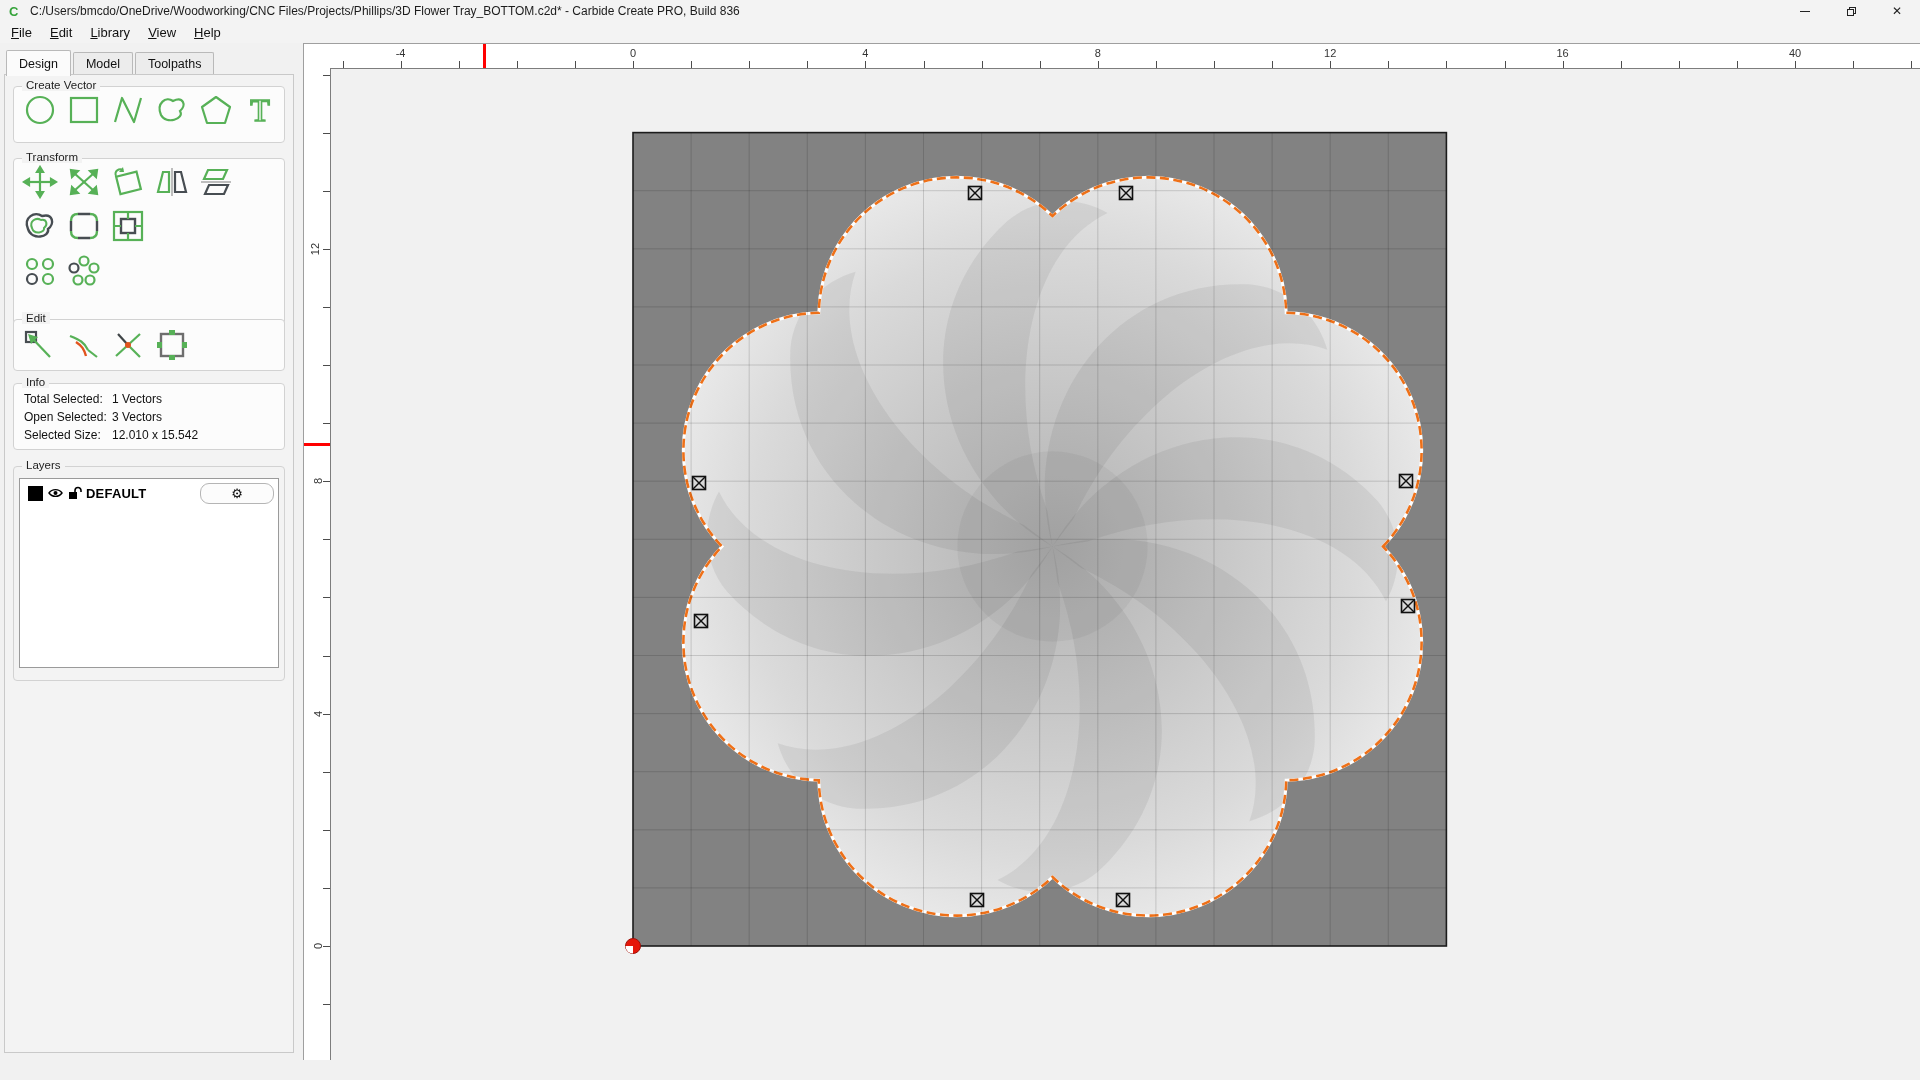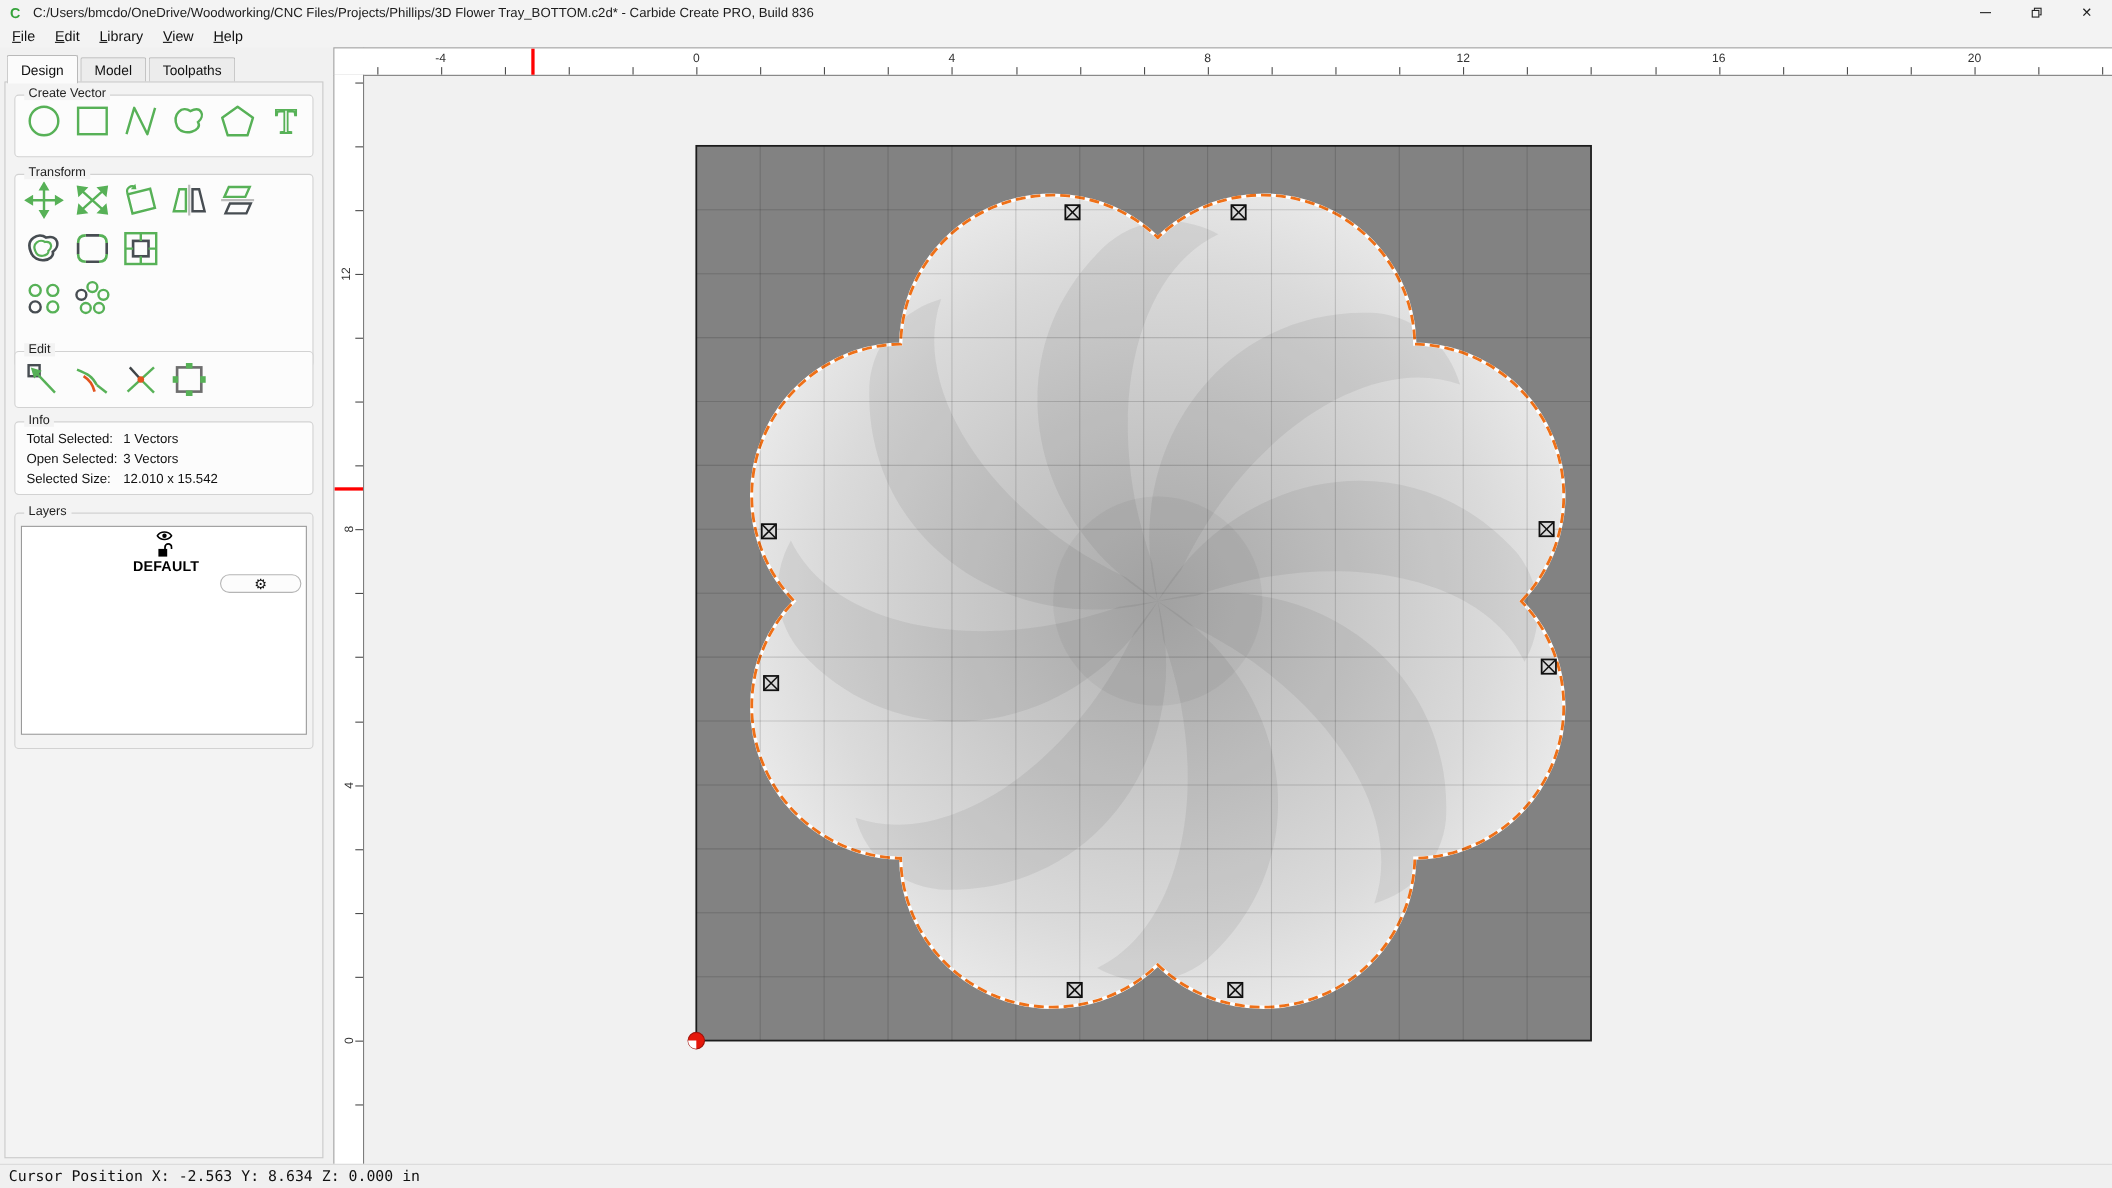--- a/index.html
+++ b/index.html
@@ -38,21 +38,21 @@
     border-radius:4px; background:#fcfcfc; }
   .groupbox .gtitle { position:absolute; top:-8px; left:8px; background:#f3f3f3;
     padding:0 4px; font-size:11.5px; color:#222; }
   .iconrow { display:flex; align-items:center; gap:4px; padding:4px 2px 2px 6px; }
   .toolbtn { width:40px; height:38px; display:flex; align-items:center; justify-content:center; }
   .toolbtn svg { display:block; }
   .inforow { display:flex; font-size:12px; color:#111; padding:2px 0 2px 10px; }
   .inforow .ilabel { width:88px; }
   .layers-list { position:absolute; left:5px; top:11px; width:260px; height:190px;
     background:#ffffff; border:1px solid #9a9a9a; }
-  .layer-row { display:flex; align-items:center; height:26px; padding:2px 4px 0 8px;flex-direction:column; }
+  .layer-row { display:flex; align-items:center; height:26px; padding:2px 4px 0 8px; }
   .swatch { width:15px; height:15px; background:#000; margin-right:5px; }
   .licon { margin-right:4px; display:flex; align-items:center; }
   .layer-name { font-size:13px; font-weight:bold; color:#000; letter-spacing:0.2px; }
   .gear-btn { margin-left:auto; width:74px; height:21px; border:1px solid #b5b5b5;
     border-radius:9px; background:#fcfcfc; display:flex; align-items:center; justify-content:center;
     font-size:13px; color:#111; }
 
   
   .ruler-corner { position:absolute; left:303px; top:43px; width:28px; height:26px;
     background:#fff; border:1px solid #9f9f9f; }
@@ -346,21 +346,21 @@
       <div class="htick" style="left: 1406.9px;"></div>
       <div class="htick" style="left: 1465px;"></div>
       <div class="htick" style="left: 1523.1px;"></div>
       <div class="htick" style="left: 1581.2px;"></div>
       <div class="hlabel" style="left: 70.6px;">-4</div>
       <div class="hlabel" style="left: 303px;">0</div>
       <div class="hlabel" style="left: 535.4px;">4</div>
       <div class="hlabel" style="left: 767.8px;">8</div>
       <div class="hlabel" style="left: 1000.2px;">12</div>
       <div class="hlabel" style="left: 1232.6px;">16</div>
-      <div class="hlabel" style="left: 1465px;">20</div>
+      <div class="hlabel" style="left: 1465px;">40</div>
       <div class="red-vline" style="left: 153.09px; background: rgb(255, 0, 0);"></div>
     </div>
   <div class="v-ruler" id="v-ruler">
       <div class="vtick" style="top: 936.1px;"></div>
       <div class="vtick" style="top: 878px;"></div>
       <div class="vtick" style="top: 819.9px;"></div>
       <div class="vtick" style="top: 761.8px;"></div>
       <div class="vtick" style="top: 703.7px;"></div>
       <div class="vtick" style="top: 645.6px;"></div>
       <div class="vtick" style="top: 587.5px;"></div>
@@ -479,16 +479,13 @@
           <line x1="1116.5" y1="893.5" x2="1129.5" y2="906.5" stroke="#101010" stroke-width="1.4"></line>
           <line x1="1116.5" y1="906.5" x2="1129.5" y2="893.5" stroke="#101010" stroke-width="1.4"></line>
         </g>
       </g>
       <g>
         <circle cx="633" cy="946" r="7.5" fill="#e5170a" stroke="#9e120a" stroke-width="1"></circle>
         <path d="M 633 946 L 625.5 946 A 7.5 7.5 0 0 0 633 953.5 Z" fill="#ffffff"></path>
       </g>
     </svg>
 
-  <div class="statusbar">
-    <div class="status-text">Cursor Position X: -2.563 Y: 8.634 Z: 0.000 in</div>
-  </div>
 </div>
 
 </body></html>

